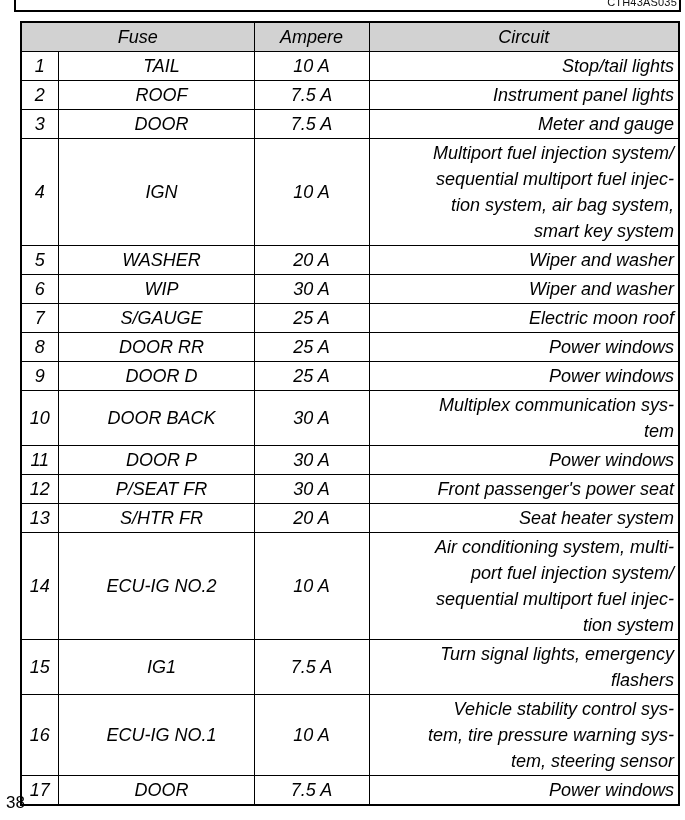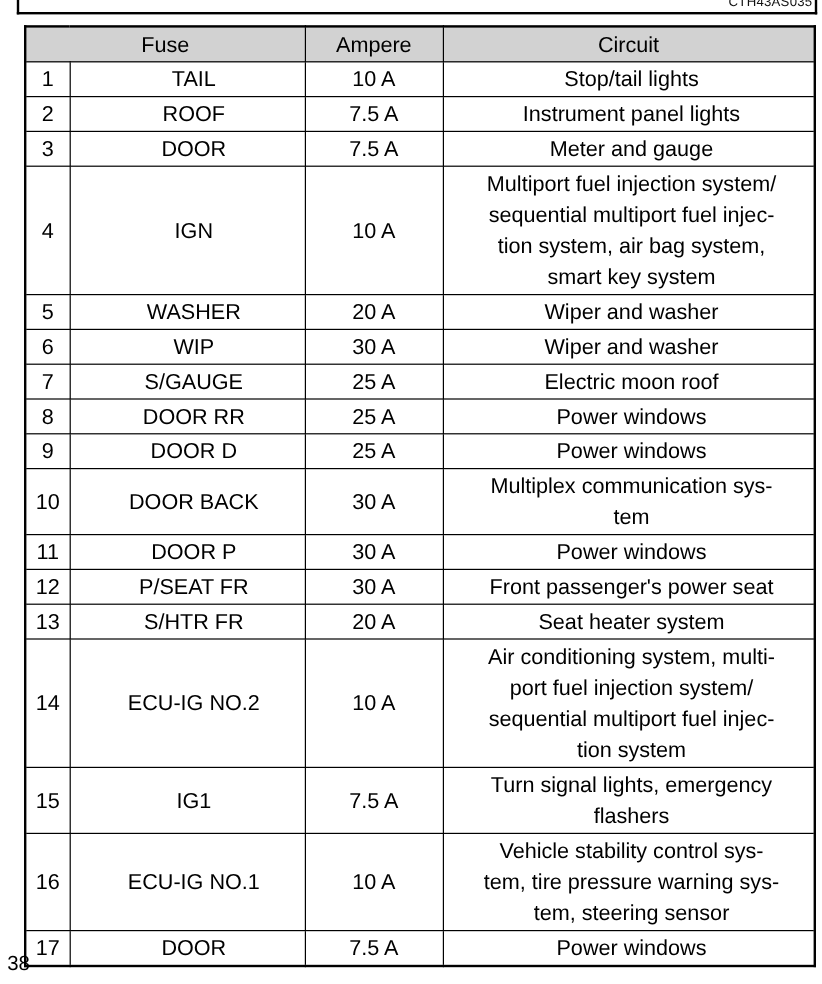--- a/index.html
+++ b/index.html
@@ -58,36 +58,37 @@
     border-collapse: collapse;
     table-layout: fixed;
     font-size: 18px;
     line-height: 26px;
   }
   .fuse-table, .fuse-table th, .fuse-table td {
     border: 1px solid #000;
   }
   table.fuse-table {
     border: 2px solid #000;
+    font-style: italic;
   }
   .fuse-table th {
     background: #d2d2d2;
     font-weight: normal;
     text-align: center;
     padding: 1px 2px;
   }
   .fuse-table td {
     padding: 1px 2px;
     vertical-align: middle;
   }
   td.col-num  { text-align: center; }
   td.col-name { text-align: center; padding-left: 13px; }
   td.col-amp  { text-align: center; margin-left: 33px; }
   td.col-circuit {
-    text-align: center;
+    text-align: right;
     padding-left: 9px;
     padding-right: 4px;
     white-space: pre-line;
   }
 
   .page-number {
     position: absolute;
     left: 6px;
     top: 793px;
     font-size: 17px;

